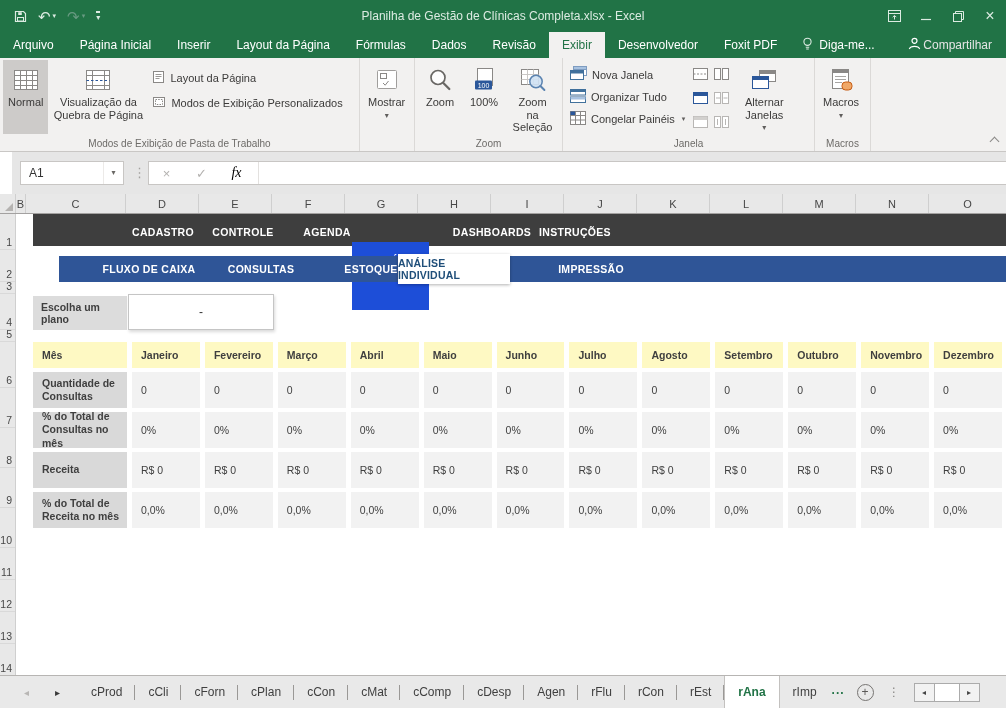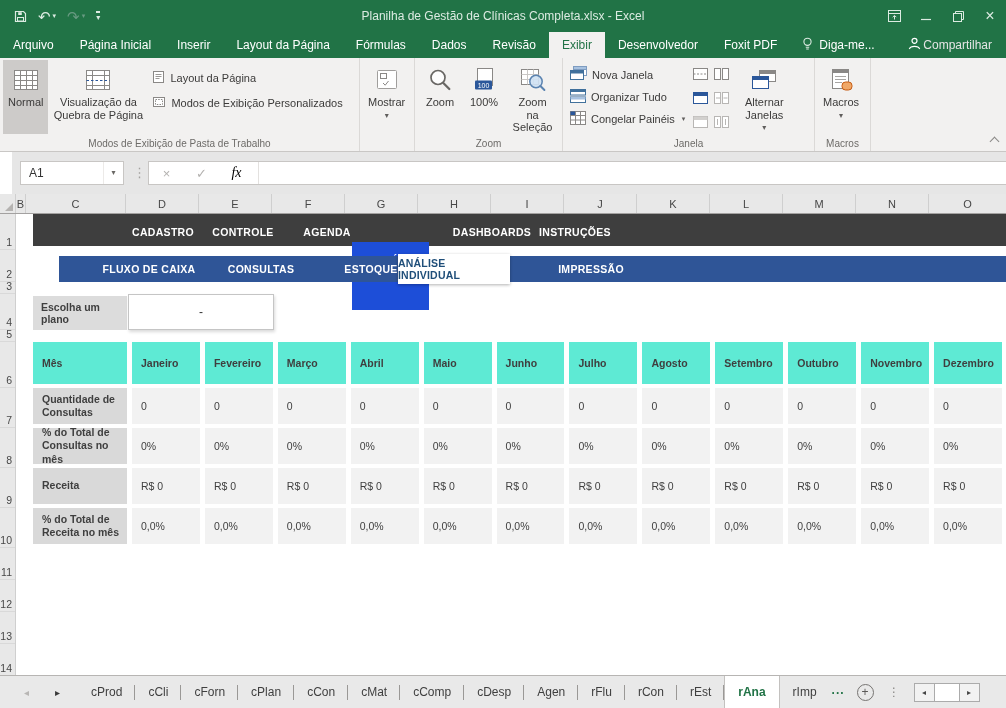--- a/index.html
+++ b/index.html
@@ -81,21 +81,21 @@
   .nav-chip .chip-label { height:36px; display:flex; align-items:center; justify-content:center; color:#fff; font-size:10.5px; font-weight:bold; letter-spacing:.3px; }
   .subnavbar { position:absolute; left:33px; right:0; top:42px; height:26px; background:#2F5597;margin-left:26px; }
   .subnavitem { position:absolute; top:0; height:26px; display:flex; align-items:center; transform:translateX(-50%); color:#fff; font-size:10.5px; font-weight:bold; letter-spacing:.3px; white-space:nowrap; }
   .subnav-chip { position:absolute; left:398px; top:40px; width:112px; height:30px; background:#fff; box-shadow:0 1px 3px rgba(0,0,0,.3); display:flex; align-items:center; justify-content:center; color:#1F4E79; font-size:10.5px; font-weight:bold; letter-spacing:.2px; }
 
   .plan-label { position:absolute; left:33px; top:82px; width:94px; height:34px; background:#dcdcdc; display:flex; align-items:center; padding-left:8px; font-size:10.5px; font-weight:bold; color:#3f3f3f; }
   .plan-value { position:absolute; left:128px; top:80px; width:146px; height:36px; background:#fff; border:1px solid #c5c5c5; box-shadow:1px 2px 3px rgba(0,0,0,.15); display:flex; align-items:center; justify-content:center; font-size:12px; color:#333; }
 
   .datatable { position:absolute; left:33px; top:128px; width:969px; display:grid; grid-template-columns:94px repeat(12, 1fr); column-gap:5px; row-gap:4px; font-size:10.5px; color:#3f3f3f; }
   .rep { display:contents; }
-  .hcell { background:#5eead4; font-weight:bold; display:flex; align-items:center; padding-left:9px; height:42px; }
+  .hcell { background:#fef9c3; font-weight:bold; display:flex; align-items:center; padding-left:9px; height:26px; }
   .lcell { background:#d9d9d9; font-weight:bold; display:flex; align-items:center; padding:0 5px 0 9px; height:36px; line-height:1.25; }
   .vcell { background:#f2f2f2; display:flex; align-items:center; padding-left:9px; height:36px; }
 
   
   .sheetbar { position:absolute; top:675px; left:0; right:0; height:33px; background:#e9e9e9; border-top:1px solid #b7b5b3; display:flex; align-items:center; font-size:12px; color:#3f3f3f; }
   .sb-nav { display:flex; align-items:center; gap:26px; padding:0 18px 0 24px; }
   .sb-arrow { font-size:10px; color:#3a3a3a; }
   .sb-arrow.disabled { color:#b8b6b4; }
   .stab { display:flex; align-items:center; height:32px; padding:0 13px; position:relative; white-space:nowrap; }
   .stab::after { content:""; position:absolute; right:0; top:9px; width:1px; height:15px; background:#9a9896; }

